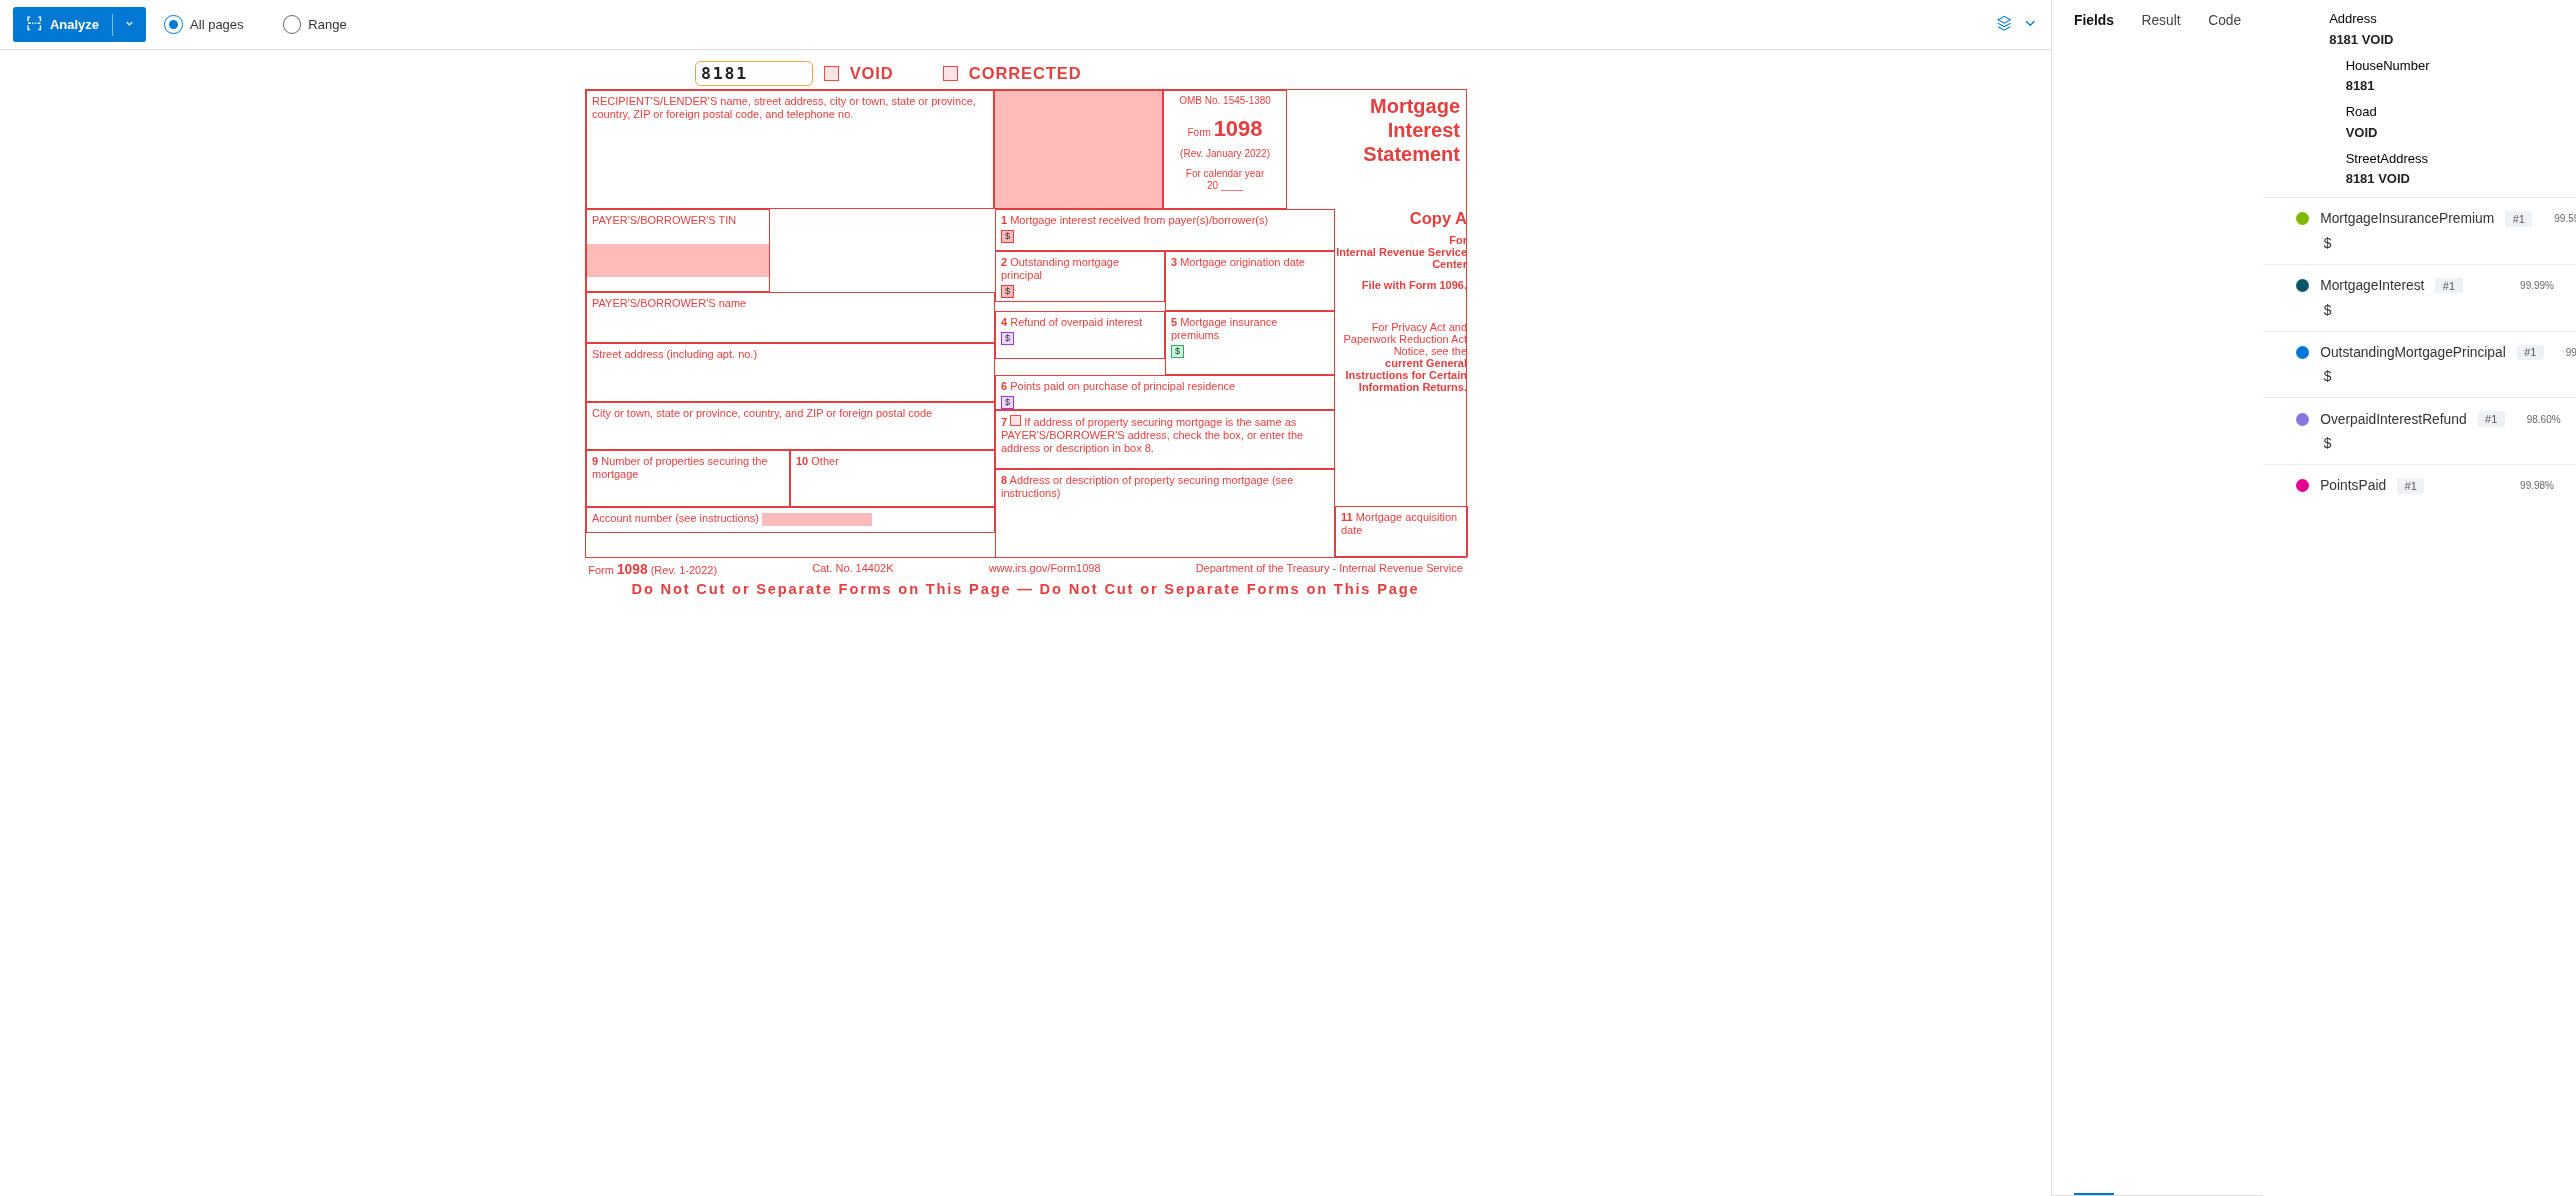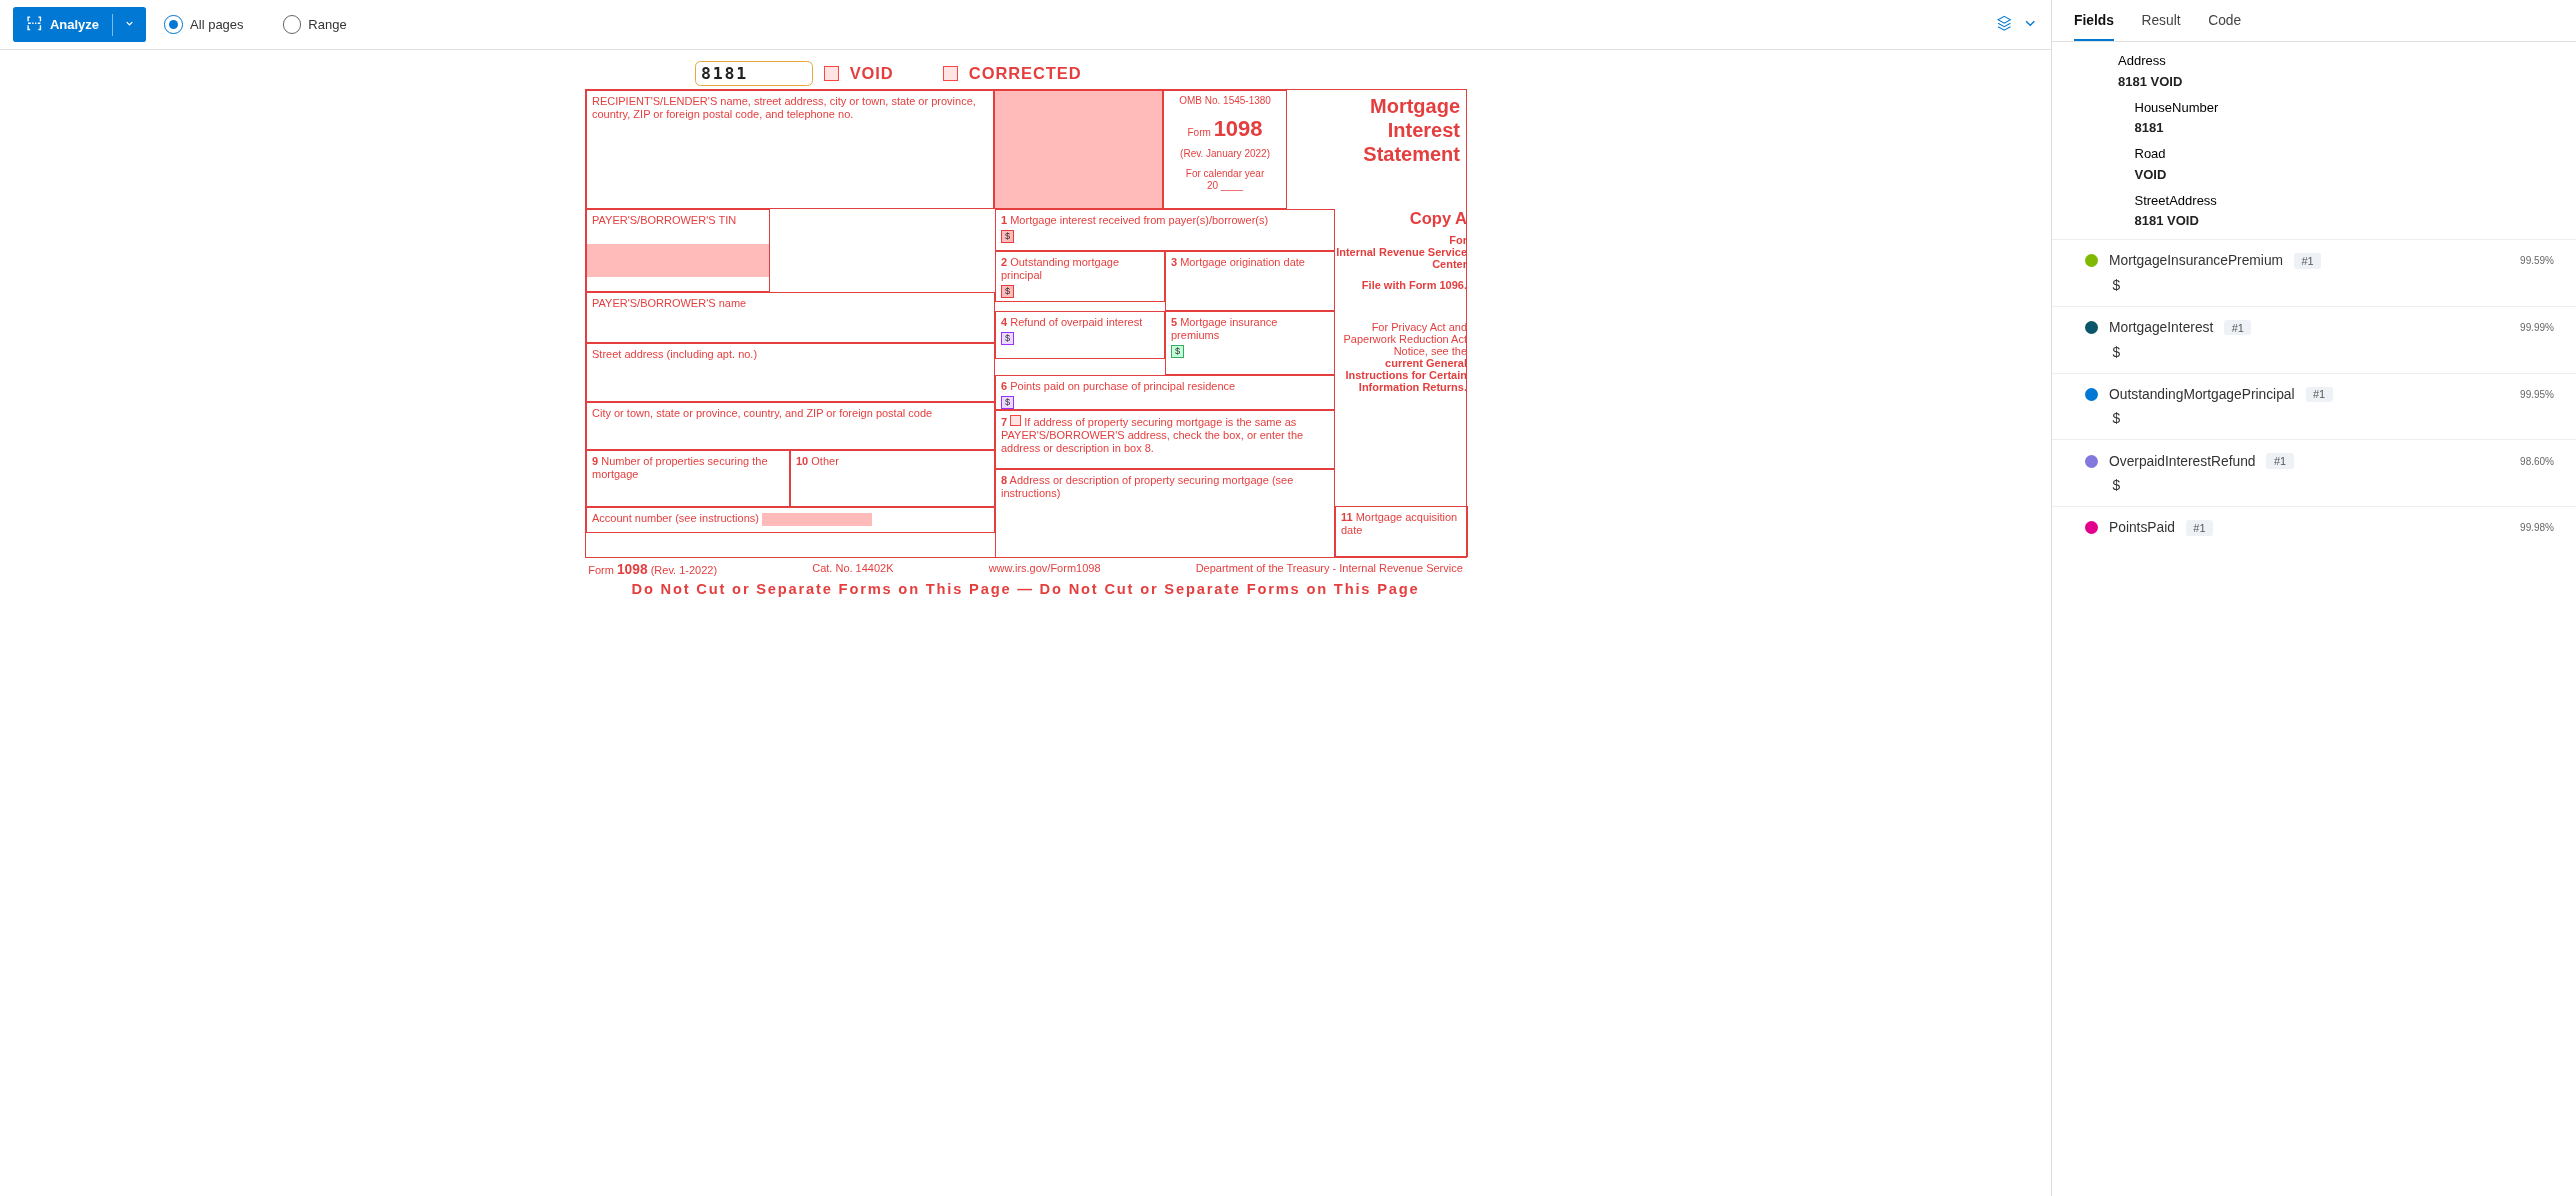--- a/index.html
+++ b/index.html
@@ -41,21 +41,21 @@
 .hl{background:rgba(255,140,140,0.6);}
 .half{width:170px;}
 .sidecol{width:138px;border:none;text-align:right;font-size:11px;padding-right:5.5px;}
 .form-footer{display:flex;justify-content:space-between;padding:3.7px 3.7px 0 3.7px;font-size:11px;}
 .nocut{color:#e53e3e;font-weight:700;font-size:14.7px;letter-spacing:1.8px;text-align:center;padding-top:3.7px;}
 .dollar-box{display:inline-block;width:13px;height:13px;border:0.9px solid #e53e3e;background:rgba(255,140,140,0.6);font-size:9.2px;text-align:center;line-height:11px;margin-top:2.8px;color:#333;}
 .dollar-box.g{border-color:#3a6;background:rgba(140,255,180,0.5);}
 .dollar-box.p{border-color:#93f;background:rgba(220,180,255,0.5);}
 .num{font-weight:700;}
 
-.right-pane { width: 524px; display:flex; flex-direction:column; background:#fff; overflow:hidden; }
+.right-pane { width: 524px; display:flex; background:#fff; overflow:hidden; }
 .tabs { display:flex; gap:27.6px; padding: 13px 22px 0 22px; border-bottom:0.9px solid #e0e0e0; }
 .tab { padding-bottom:11px; cursor:pointer; font-size:13.8px; color:#444; }
 .tab.active { color:#111; font-weight:600; border-bottom:2.8px solid #0078d4; }
 .fields-scroll{ flex:1; overflow:auto; }
 .nested{ padding:5.5px 0 5.5px 66px; }
 .nested-title{color:#000000;padding:5.5px 0;}
 .nested-val{font-weight:600;color:#222;padding-bottom:5.5px;}
 .sub-nested{ padding-left:16.5px; }
 .field-card{ border-top:0.9px solid #eee;padding:13px 22px 13px 33px; }
 .fc-head{display:flex;align-items:center;gap:11px;}

